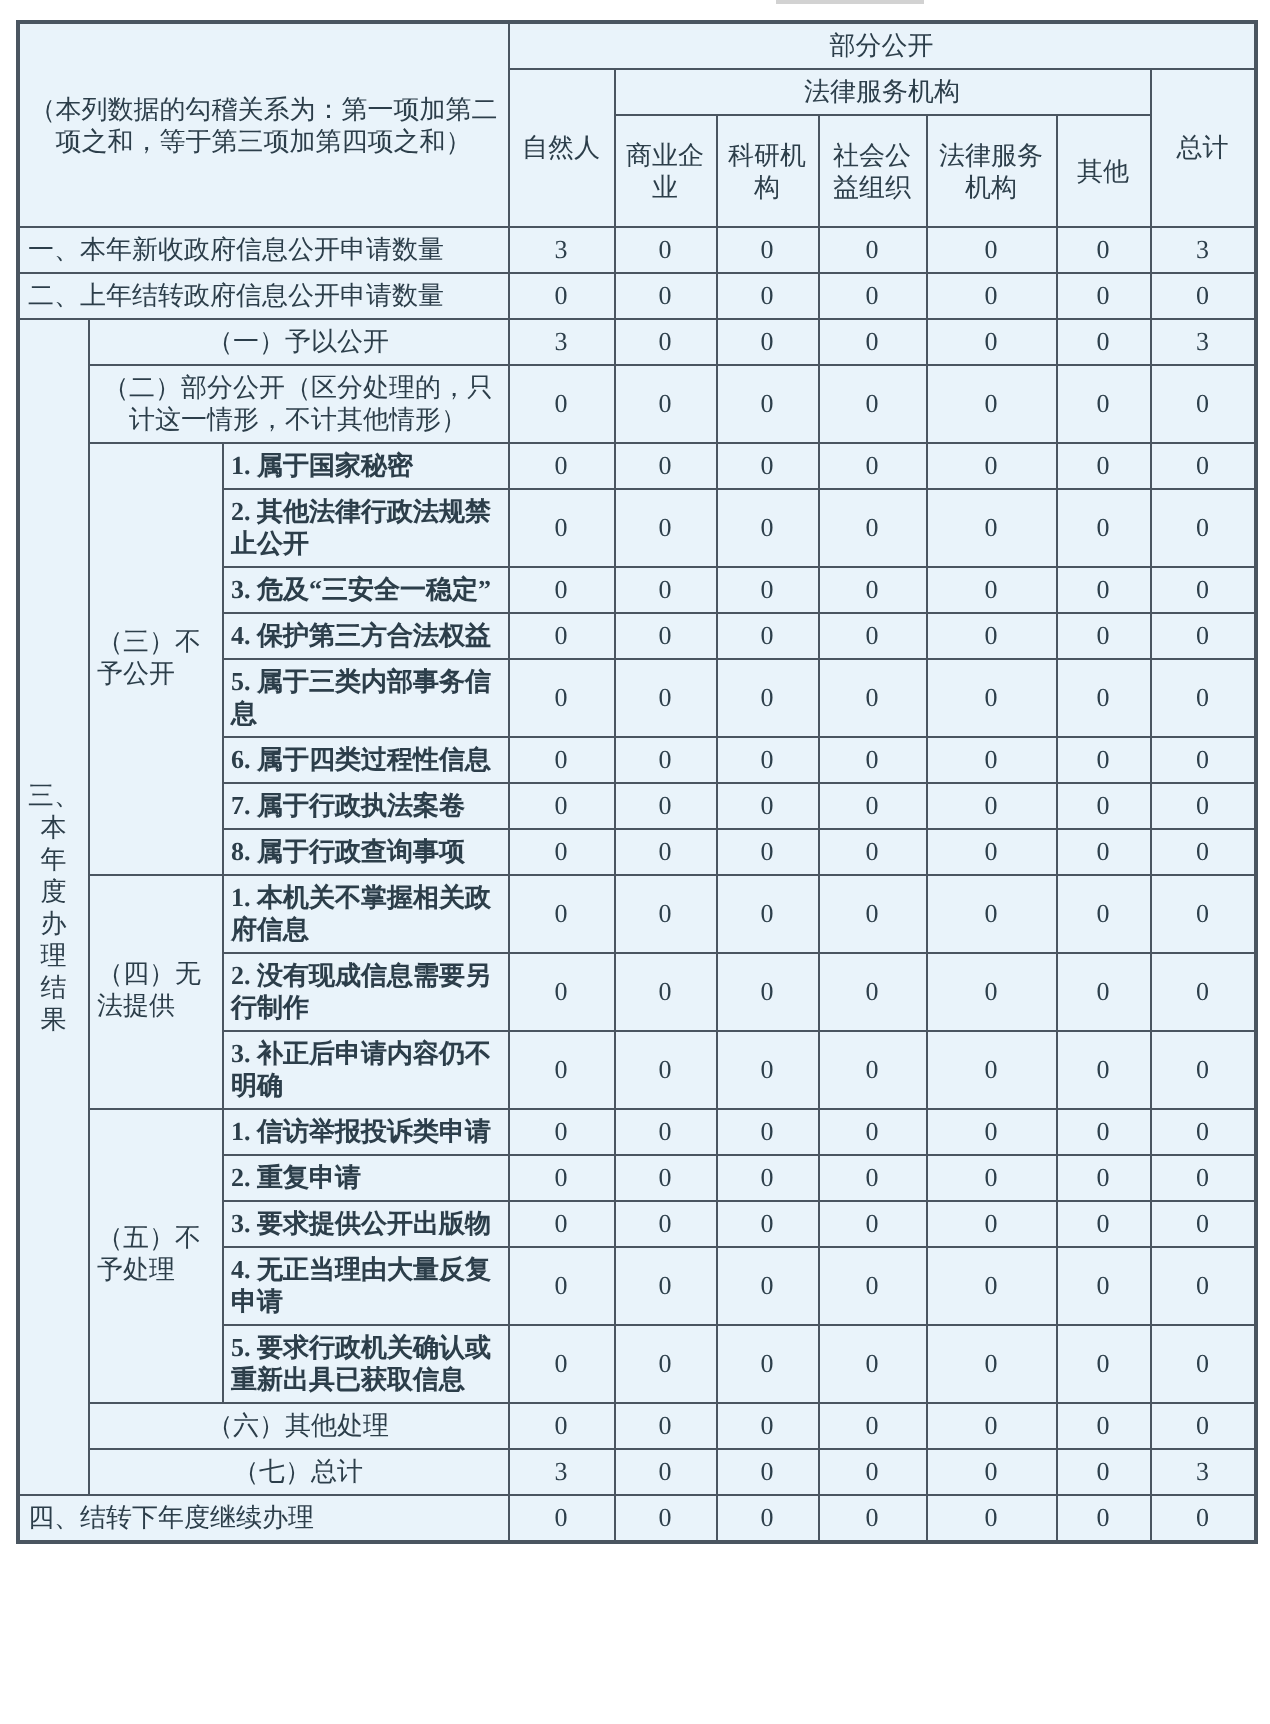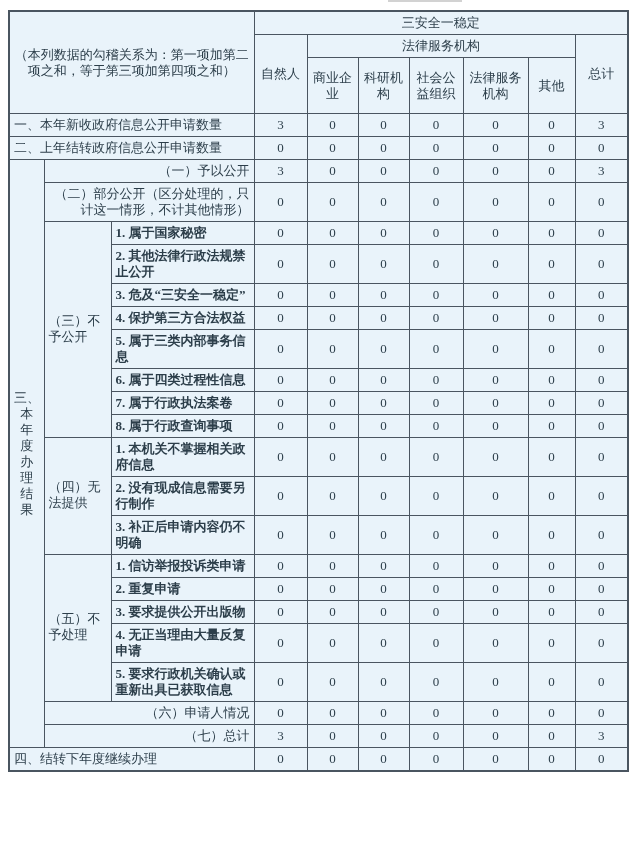--- a/index.html
+++ b/index.html
@@ -51,21 +51,21 @@
     text-align:center;
     line-height:19px;
     padding:2px 1px;
   }
   td.group-cell{
     text-align:left;
     padding:3px 5px;
     font-family:Liberation Mono, monospace;
   }
   td.full-label{text-align:left;padding-left:8px;margin-left:27px;}
-  td.sub-label{text-align:right;padding-left:11px;}
+  td.sub-label{text-align:center;padding-left:11px;}
   td.item-label{text-align:left;padding-left:5px;font-weight:bold;}
   td.value{
     text-align:center;
     font-family:"Liberation Serif","DejaVu Serif",serif;
   }
   tr.single td{height:23px;}
 </style>
 </head>
 <body>
 
@@ -80,21 +80,21 @@
       <col style="width:51px">
       <col style="width:51px">
     <col style="width:54px">
       <col style="width:65px">
       <col style="width:47px">
     <col style="width:53px">
   </colgroup>
   <tbody>
     <tr class="h1">
       <td class="note-cell" colspan="3" rowspan="3">（本列数据的勾稽关系为：第一项加第二项之和，等于第三项加第四项之和）</td>
-      <td colspan="7">三安全一稳定</td>
+      <td colspan="7">部分公开</td>
     </tr>
     <tr class="h2">
       <td rowspan="2">自然人</td>
       <td colspan="5">法律服务机构</td>
       <td rowspan="2">总计</td>
     </tr>
     <tr class="h3">
       <td>商业企业</td>
       <td>科研机构</td>
       <td>社会公益组织</td>
@@ -299,21 +299,21 @@
         <td class="item-label">5. 要求行政机关确认或重新出具已获取信息</td>
         <td class="value">0</td>
         <td class="value">0</td>
         <td class="value">0</td>
         <td class="value">0</td>
         <td class="value">0</td>
         <td class="value">0</td>
         <td class="value">0</td>
       </tr>
       <tr class="single">
-        <td class="sub-label" colspan="2">（六）申请人情况</td>
+        <td class="sub-label" colspan="2">（六）其他处理</td>
         <td class="value">0</td>
         <td class="value">0</td>
         <td class="value">0</td>
         <td class="value">0</td>
         <td class="value">0</td>
         <td class="value">0</td>
         <td class="value">0</td>
       </tr>
       <tr class="single">
         <td class="sub-label" colspan="2">（七）总计</td>

